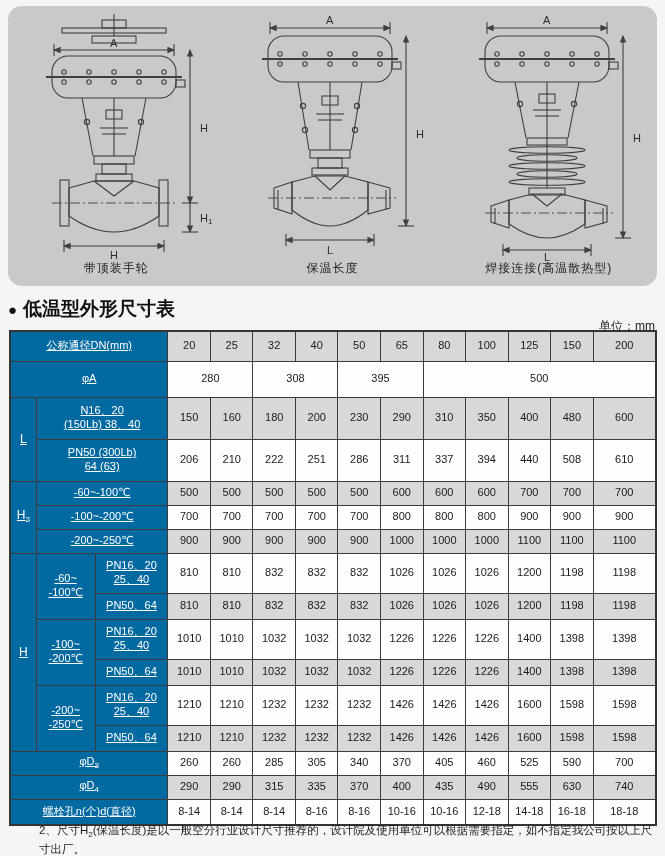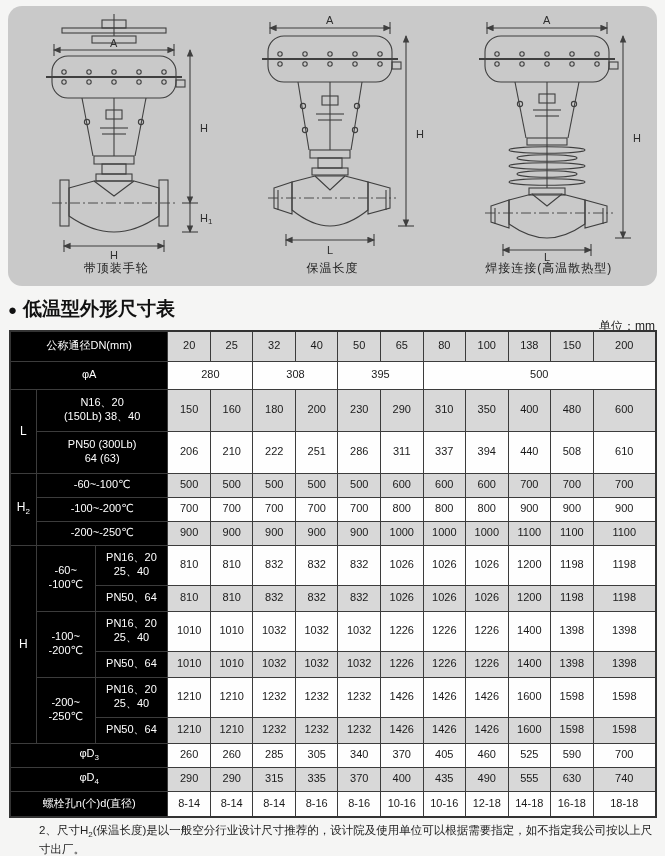--- a/index.html
+++ b/index.html
@@ -28,25 +28,25 @@
   
   table.dim{
     position:absolute;left:9px;top:330px;
     border-collapse:collapse;table-layout:fixed;width:648px;
     border:2px solid #333;
   }
   table.dim th,table.dim td{
     border:1px solid #3c3c3c;text-align:center;vertical-align:middle;
     padding:0;font-size:11px;line-height:1.25;overflow:hidden;
   }
-  table.dim th{background:#000000;color:#fff;font-weight:normal;}
+  table.dim th{background:#0369a1;color:#fff;font-weight:normal;text-decoration:underline;}
   table.dim th.sec{font-size:12px;}
   table.dim td{background:#fefefe;color:#1a1a1a;}
   tr.shade td{background:#d8d8d8;}
-  tr.h30{height:30px}tr.h28{height:28px}tr.h42{height:42px}
+  tr.h30{height:30px}tr.h28{height:36px}tr.h42{height:42px}
   tr.h24{height:24px}tr.h40{height:40px}tr.h26{height:26px}
   sub{font-size:8px;}
   
   .notes{position:absolute;left:8px;top:822px;width:652px;font-size:11.5px;color:#222;line-height:1.45;}
   .note-line2{padding-left:31px;}
 </style>
 </head>
 <body>
 
 <div class="panel">
@@ -286,21 +286,21 @@
     <tr class="shade h30">
       <th colspan="3">公称通径DN(mm)</th>
     <td>20</td>
         <td>25</td>
         <td>32</td>
         <td>40</td>
         <td>50</td>
         <td>65</td>
         <td>80</td>
         <td>100</td>
-        <td>138</td>
+        <td>125</td>
         <td>150</td>
         <td>200</td>
       </tr>
     <tr class="h28">
       <th colspan="3">φA</th>
     <td colspan="2">280</td>
         <td colspan="2">308</td>
         <td colspan="2">395</td>
         <td colspan="5">500</td>
       </tr>

